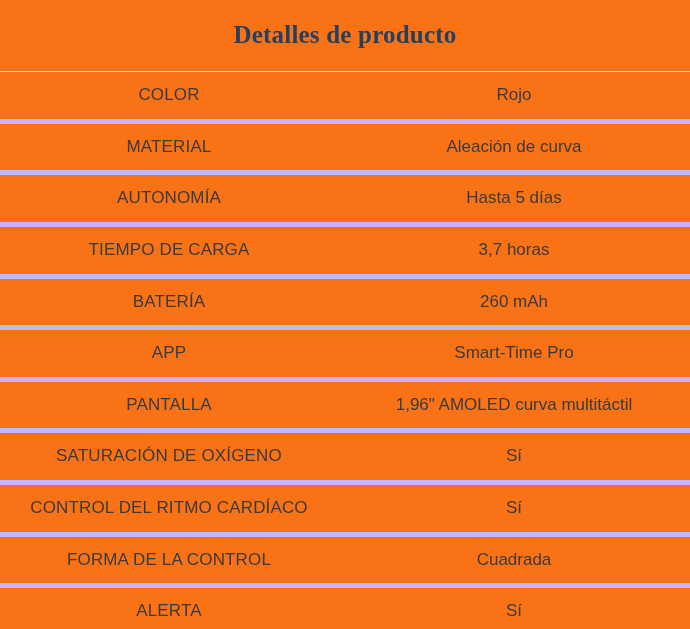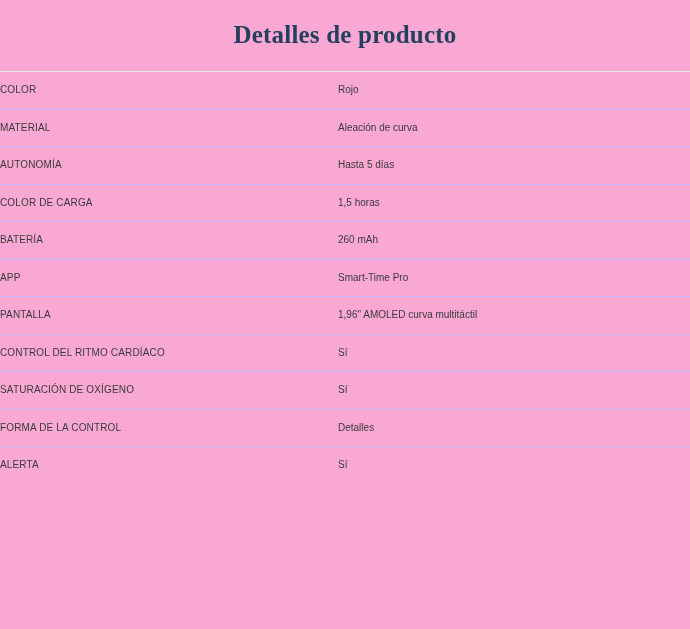--- a/index.html
+++ b/index.html
@@ -11,50 +11,51 @@
     height: 629px;
     background: #ffffff;
     font-family: "Liberation Sans", sans-serif;
     color: #2b2b2b;
     overflow: hidden;
   }
   .page {
     width: 690px;
     height: 629px;
     box-sizing: border-box;
-    background: #f9a8d4;
+    background: #f97316;
     position: relative;
   }
   .title {
     text-align: center;
     font-family: "Liberation Serif", serif;
     font-size: 25px;
     font-weight: bold;
     color: #24405e;
     padding-top: 21px;
     padding-bottom: 4px;
     letter-spacing: 0.2px;
   }
   table.spec-table {
     width: 100%;
     border-collapse: collapse;
     margin-top: 18px;
     table-layout: fixed;
   }
   table.spec-table tr {
-    border-top: 1px solid #c4b5fd;
+    border-top: 5px solid #c4b5fd;
   }
   table.spec-table tr:first-child {
     border-top: 1px solid #e6e6e6;
   }
   table.spec-table td {
     padding: 11px 0 11px 0;
-    font-size: 10px;
+    font-size: 17px;
     vertical-align: top;
     line-height: 1.45;
+    text-align: center;
   }
   td.label {
     width: 338px;
     padding-left: 18px;
     color: #3a3a3a;
     letter-spacing: 0.15px;
   }
   td.value {
     color: #3a3a3a;
     padding-right: 18px;
@@ -74,46 +75,46 @@
       </tr>
       <tr>
         <td class="label">MATERIAL</td>
         <td class="value">Aleación de curva</td>
       </tr>
       <tr>
         <td class="label">AUTONOMÍA</td>
         <td class="value">Hasta 5 días</td>
       </tr>
       <tr>
-        <td class="label">COLOR DE CARGA</td>
-        <td class="value">1,5 horas</td>
+        <td class="label">TIEMPO DE CARGA</td>
+        <td class="value">3,7 horas</td>
       </tr>
       <tr>
         <td class="label">BATERÍA</td>
         <td class="value">260 mAh</td>
       </tr>
       <tr>
         <td class="label">APP</td>
         <td class="value">Smart-Time Pro</td>
       </tr>
       <tr>
         <td class="label">PANTALLA</td>
         <td class="value">1,96" AMOLED curva multitáctil</td>
       </tr>
       <tr>
+        <td class="label">SATURACIÓN DE OXÍGENO</td>
+        <td class="value">Sí</td>
+      </tr>
+      <tr>
         <td class="label">CONTROL DEL RITMO CARDÍACO</td>
         <td class="value">Sí</td>
       </tr>
       <tr>
-        <td class="label">SATURACIÓN DE OXÍGENO</td>
-        <td class="value">Sí</td>
-      </tr>
-      <tr>
         <td class="label">FORMA DE LA CONTROL</td>
-        <td class="value">Detalles</td>
+        <td class="value">Cuadrada</td>
       </tr>
       <tr>
         <td class="label">ALERTA</td>
         <td class="value">Sí</td>
       </tr>
 
     </tbody>
   </table>
 </div>
 

